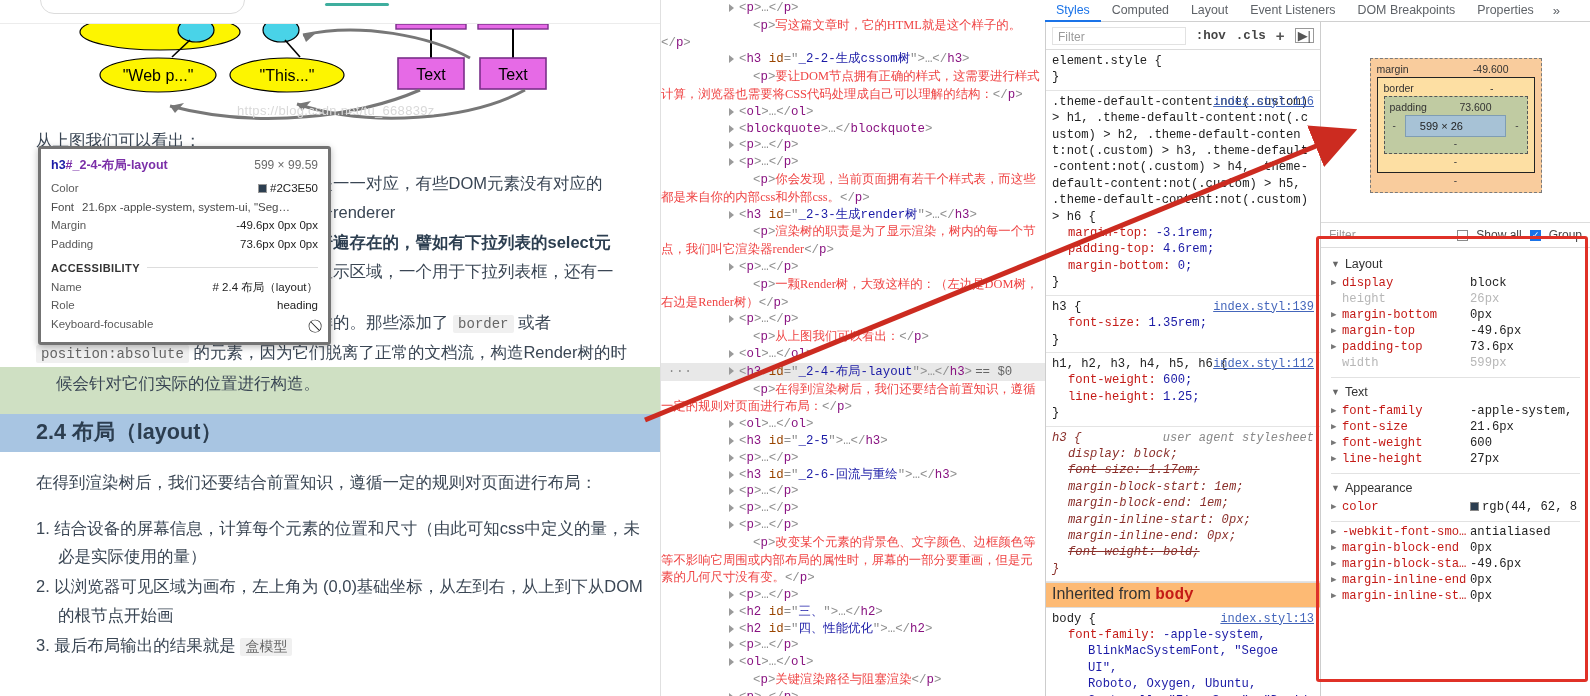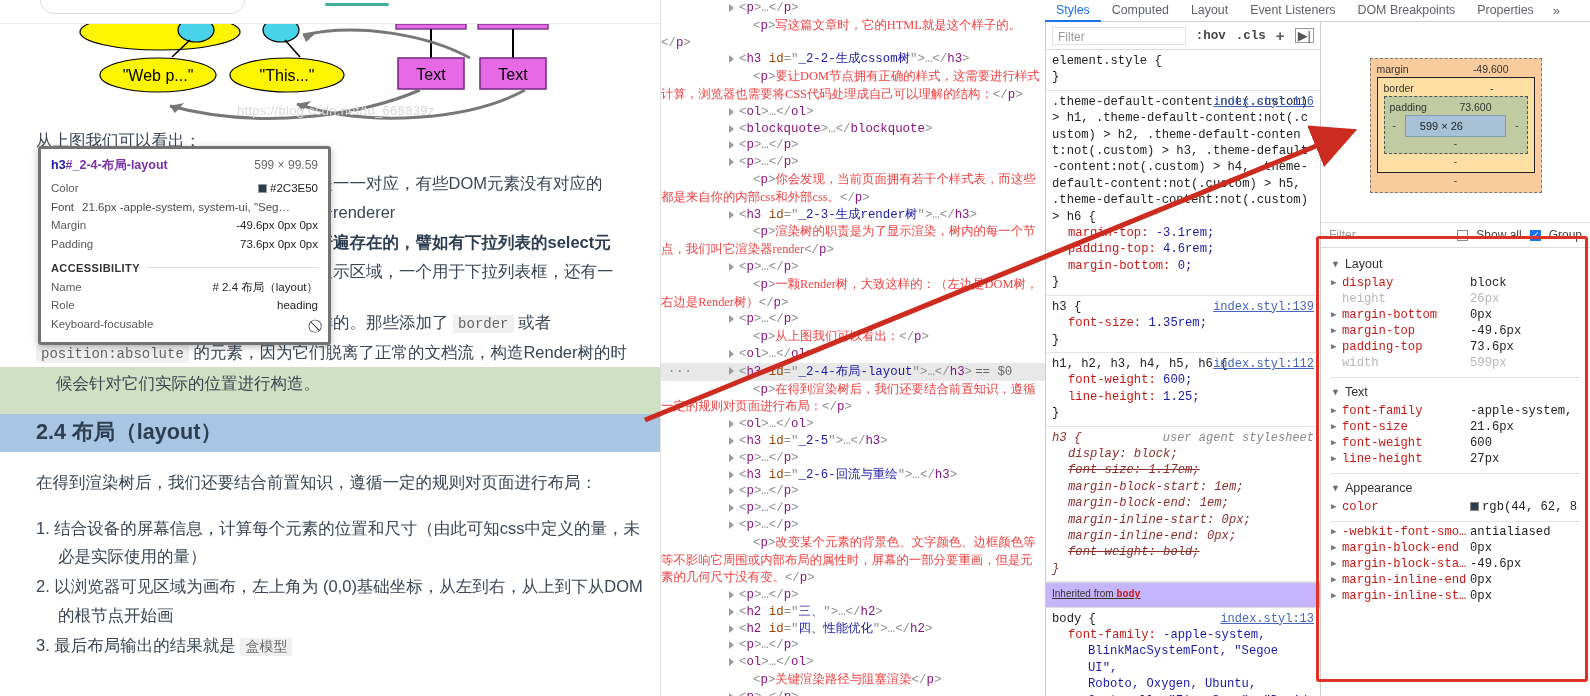--- a/index.html
+++ b/index.html
@@ -135,22 +135,22 @@
   .st-rule { padding:3px 6px 4px 6px; border-bottom:1px solid #e4e4e4; position:relative; }
   .sel-line { color:#222; word-break:break-all; }
   .origin { color:#4466bb; text-decoration:underline; position:absolute; right:6px; top:3px; font-size:12px; }
   .origin.ua { color:#888; font-style:italic; text-decoration:none; right:6px; }
   .prop { color:#c41a16; padding-left:16px; }
   .prop .val { color:#1a1aa6; }
   .st-ua .prop, .st-ua .sel-line { font-style:italic; color:#8a2f2a; }
   .st-ua .val { color:#8a2f2a; }
   .strike { text-decoration:line-through; }
   .st-inherit {
-    background:#c4b5fd; border-bottom:1px solid #ddd; border-top:1px solid #ddd;
-    padding:3px 6px; font-family:"Liberation Sans", sans-serif; font-size:10px; color:#333;text-decoration:underline;
+    background:#fdba74; border-bottom:1px solid #ddd; border-top:1px solid #ddd;
+    padding:3px 6px; font-family:"Liberation Sans", sans-serif; font-size:16px; color:#333;
   }
   .st-inherit b { color:#c41a16; font-weight:bold; font-family:"Liberation Mono", monospace;}
 
   
   .comp-pane {
     position:absolute; left:1320px; top:0; width:270px; height:696px;
     background:#fff; border-left:1px solid #cdcdcd; overflow:hidden;
   }
   .boxmodel-wrap { height:200px; display:flex; align-items:center; justify-content:center; padding-top:6px;}
   .bm-margin {

